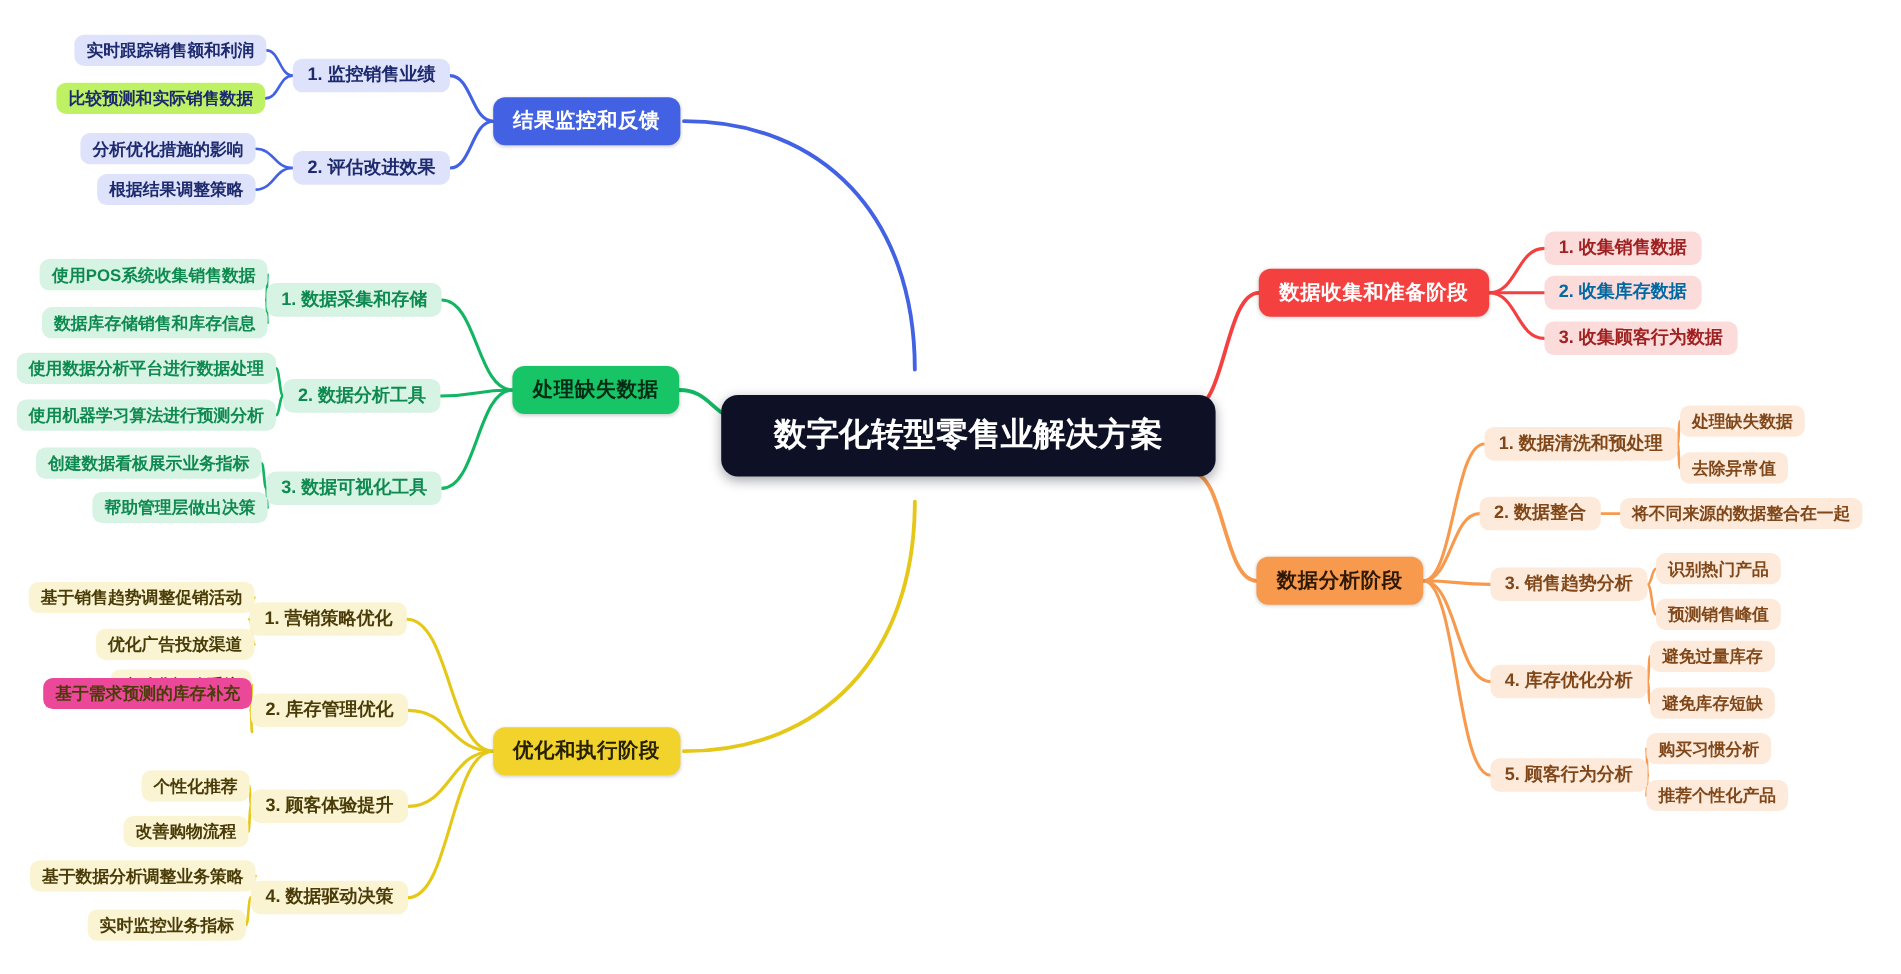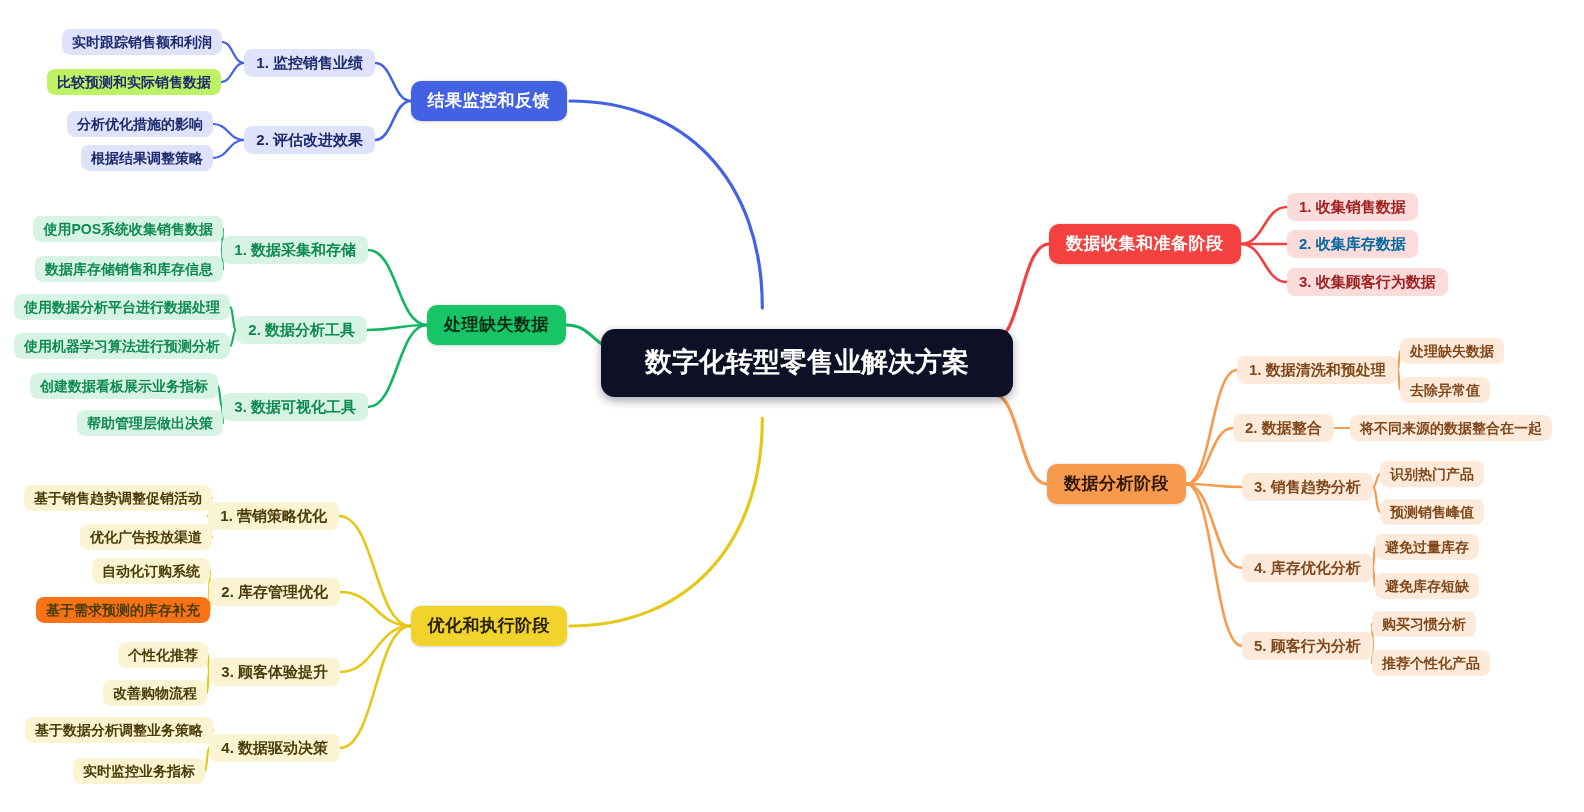--- a/index.html
+++ b/index.html
@@ -134,21 +134,21 @@
     <div class="node leaf" style="top: 307px; right: 1354px; background: rgb(215, 243, 227); color: rgb(14, 138, 80);">使用数据分析平台进行数据处理</div>
     <div class="node sub" style="top: 407px; right: 1216px; background: rgb(215, 243, 227); color: rgb(14, 138, 80);">3. 数据可视化工具</div>
     <div class="node leaf" style="top: 386px; right: 1366px; background: rgb(215, 243, 227); color: rgb(14, 138, 80);">创建数据看板展示业务指标</div>
     <div class="node leaf" style="top: 423px; right: 1361px; background: rgb(215, 243, 227); color: rgb(14, 138, 80);">帮助管理层做出决策</div>
     <div class="node main" style="top: 626px; right: 1017px; background: rgb(241, 211, 43); color: rgb(38, 32, 1);">优化和执行阶段</div>
     <div class="node sub" style="top: 516px; right: 1245px; background: rgb(251, 244, 211); color: rgb(74, 60, 8);">1. 营销策略优化</div>
     <div class="node leaf" style="top: 498px; right: 1372px; background: rgb(251, 244, 211); color: rgb(74, 60, 8);">基于销售趋势调整促销活动</div>
     <div class="node leaf" style="top: 537px; right: 1372px; background: rgb(251, 244, 211); color: rgb(74, 60, 8);">优化广告投放渠道</div>
     <div class="node sub" style="top: 592px; right: 1244px; background: rgb(251, 244, 211); color: rgb(74, 60, 8);">2. 库存管理优化</div>
     <div class="node leaf" style="top: 571px; right: 1374px; background: rgb(251, 244, 211); color: rgb(74, 60, 8);">自动化订购系统</div>
-    <div class="node leaf" style="top: 610px; right: 1374px; background: #f97316; color: rgb(74, 60, 8);">基于需求预测的库存补充</div>
+    <div class="node leaf" style="top: 578px; right: 1374px; background: #ec4899; color: rgb(74, 60, 8);">基于需求预测的库存补充</div>
     <div class="node sub" style="top: 672px; right: 1244px; background: rgb(251, 244, 211); color: rgb(74, 60, 8);">3. 顾客体验提升</div>
     <div class="node leaf" style="top: 655px; right: 1376px; background: rgb(251, 244, 211); color: rgb(74, 60, 8);">个性化推荐</div>
     <div class="node leaf" style="top: 693px; right: 1377px; background: rgb(251, 244, 211); color: rgb(74, 60, 8);">改善购物流程</div>
     <div class="node sub" style="top: 748px; right: 1244px; background: rgb(251, 244, 211); color: rgb(74, 60, 8);">4. 数据驱动决策</div>
     <div class="node leaf" style="top: 730px; right: 1371px; background: rgb(251, 244, 211); color: rgb(74, 60, 8);">基于数据分析调整业务策略</div>
     <div class="node leaf" style="top: 771px; right: 1379px; background: rgb(251, 244, 211); color: rgb(74, 60, 8);">实时监控业务指标</div>
     <div class="node main" style="top: 244px; left: 1049px; background: rgb(245, 64, 64); color: rgb(255, 255, 255);">数据收集和准备阶段</div>
     <div class="node sub" style="top: 207px; left: 1287px; background: rgb(252, 219, 219); color: rgb(158, 34, 34);">1. 收集销售数据</div>
     <div class="node sub" style="top: 244px; left: 1287px; background: rgb(252, 219, 219); color: #0369a1;">2. 收集库存数据</div>
     <div class="node sub" style="top: 282px; left: 1287px; background: rgb(252, 219, 219); color: rgb(158, 34, 34);">3. 收集顾客行为数据</div>

